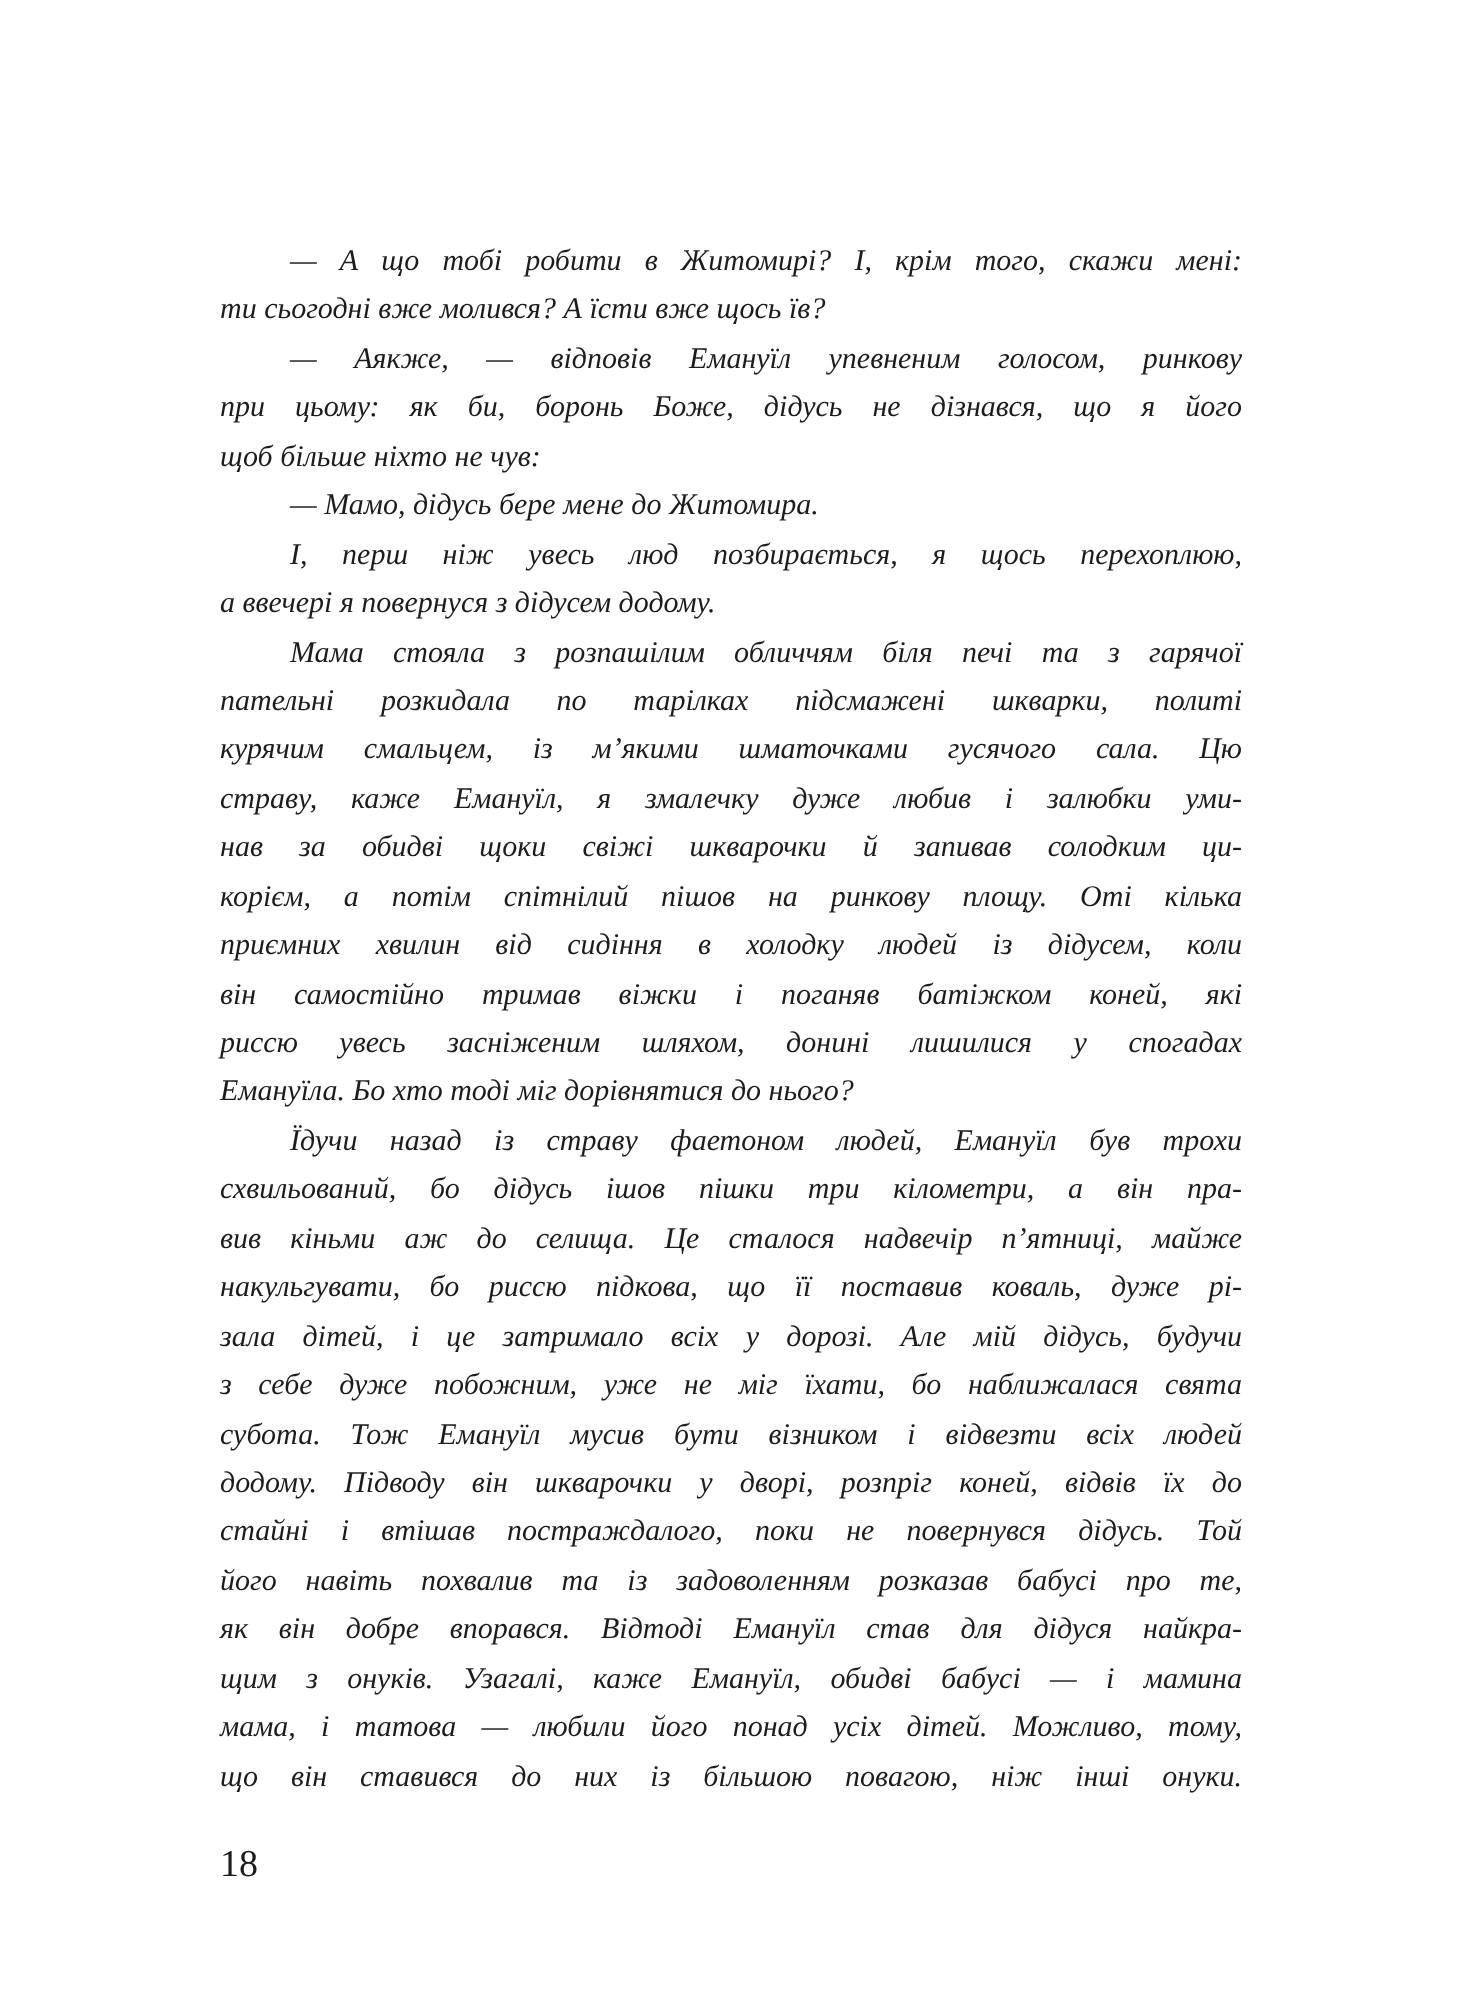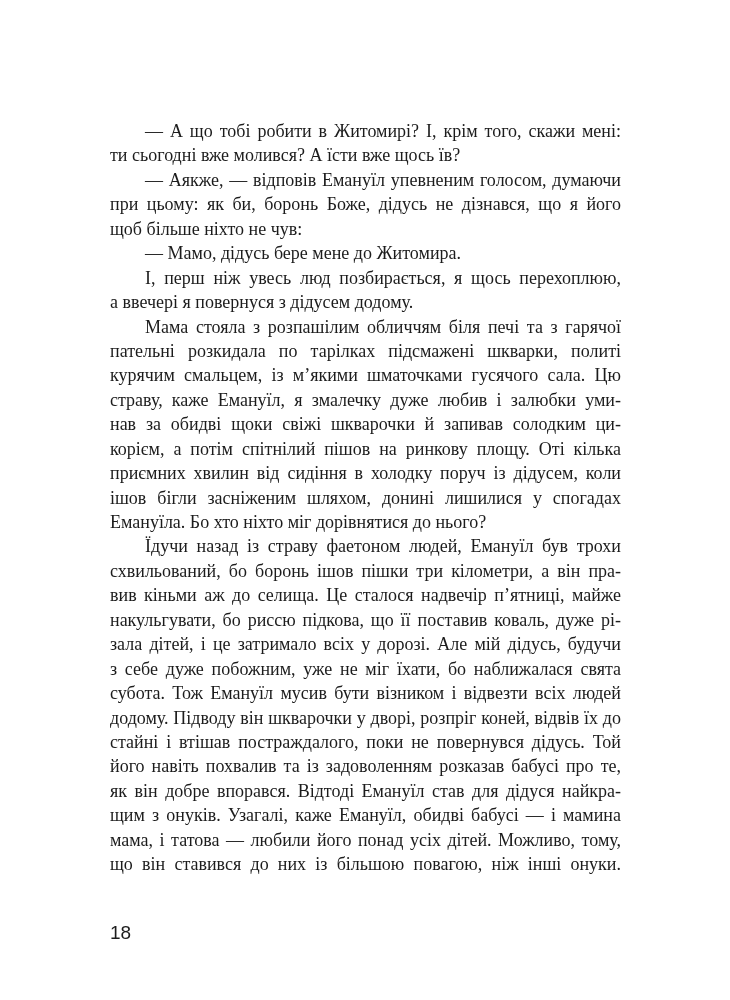--- a/index.html
+++ b/index.html
@@ -1,53 +1,54 @@
 <!DOCTYPE html>
 <html><head>
 <meta charset="utf-8">
 <style>
   html, body { margin: 0; padding: 0; background: #ffffff; }
   body { width: 730px; height: 1000px; position: relative; overflow: hidden; }
   .page {
     position: absolute; left: 110px; top: 119px; width: 511px;
     font-family: "Liberation Serif", "DejaVu Serif", serif;
-    font-size: 18px; line-height: 24.45px; color: #1c1c1c;
+    font-size: 15px; line-height: 24.45px; color: #1c1c1c; font-style: italic;
   }
   .line { display: block; height: 24.45px; white-space: nowrap; text-align: justify; text-align-last: justify; }
   .line.last { text-align-last: left; }
   .line.indent { padding-left: 35px; }
   .folio {
     position: absolute; left: 110px; top: 922px;
-    font-family: Liberation Sans, sans-serif;
+    font-family: Liberation Serif, serif;
     font-size: 19px; color: #1c1c1c;
   }
 </style>
 </head>
 <body>
 
 <div class="page" id="page-body">
     <span class="line indent">— А що тобі робити в Житомирі? І, крім того, скажи мені:</span>
     <span class="line last">ти сьогодні вже молився? А їсти вже щось їв?</span>
-    <span class="line indent">— Аякже, — відповів Емануїл упевненим голосом, думаючи</span>
+    <span class="line indent">— Аякже, — відповів Емануїл упевненим голосом, ринкову</span>
     <span class="line">при цьому: як би, боронь Боже, дідусь не дізнався, що я його</span>
     <span class="line last">щоб більше ніхто не чув:</span>
     <span class="line indent last">— Мамо, дідусь бере мене до Житомира.</span>
     <span class="line indent">І, перш ніж увесь люд позбирається, я щось перехоплюю,</span>
     <span class="line last">а ввечері я повернуся з дідусем додому.</span>
     <span class="line indent">Мама стояла з розпашілим обличчям біля печі та з гарячої</span>
     <span class="line">пательні розкидала по тарілках підсмажені шкварки, политі</span>
     <span class="line">курячим смальцем, із м’якими шматочками гусячого сала. Цю</span>
     <span class="line">страву, каже Емануїл, я змалечку дуже любив і залюбки уми-</span>
     <span class="line">нав за обидві щоки свіжі шкварочки й запивав солодким ци-</span>
     <span class="line">корієм, а потім спітнілий пішов на ринкову площу. Оті кілька</span>
-    <span class="line">приємних хвилин від сидіння в холодку поруч із дідусем, коли</span>
-    <span class="line">ішов бігли засніженим шляхом, донині лишилися у спогадах</span>
-    <span class="line last">Емануїла. Бо хто ніхто міг дорівнятися до нього?</span>
+    <span class="line">приємних хвилин від сидіння в холодку людей із дідусем, коли</span>
+    <span class="line">він самостійно тримав віжки і поганяв батіжком коней, які</span>
+    <span class="line">риссю увесь засніженим шляхом, донині лишилися у спогадах</span>
+    <span class="line last">Емануїла. Бо хто тоді міг дорівнятися до нього?</span>
     <span class="line indent">Їдучи назад із страву фаетоном людей, Емануїл був трохи</span>
-    <span class="line">схвильований, бо боронь ішов пішки три кілометри, а він пра-</span>
+    <span class="line">схвильований, бо дідусь ішов пішки три кілометри, а він пра-</span>
     <span class="line">вив кіньми аж до селища. Це сталося надвечір п’ятниці, майже</span>
     <span class="line">накульгувати, бо риссю підкова, що її поставив коваль, дуже рі-</span>
     <span class="line">зала дітей, і це затримало всіх у дорозі. Але мій дідусь, будучи</span>
     <span class="line">з себе дуже побожним, уже не міг їхати, бо наближалася свята</span>
     <span class="line">субота. Тож Емануїл мусив бути візником і відвезти всіх людей</span>
     <span class="line">додому. Підводу він шкварочки у дворі, розпріг коней, відвів їх до</span>
     <span class="line">стайні і втішав постраждалого, поки не повернувся дідусь. Той</span>
     <span class="line">його навіть похвалив та із задоволенням розказав бабусі про те,</span>
     <span class="line">як він добре впорався. Відтоді Емануїл став для дідуся найкра-</span>
     <span class="line">щим з онуків. Узагалі, каже Емануїл, обидві бабусі — і мамина</span>

